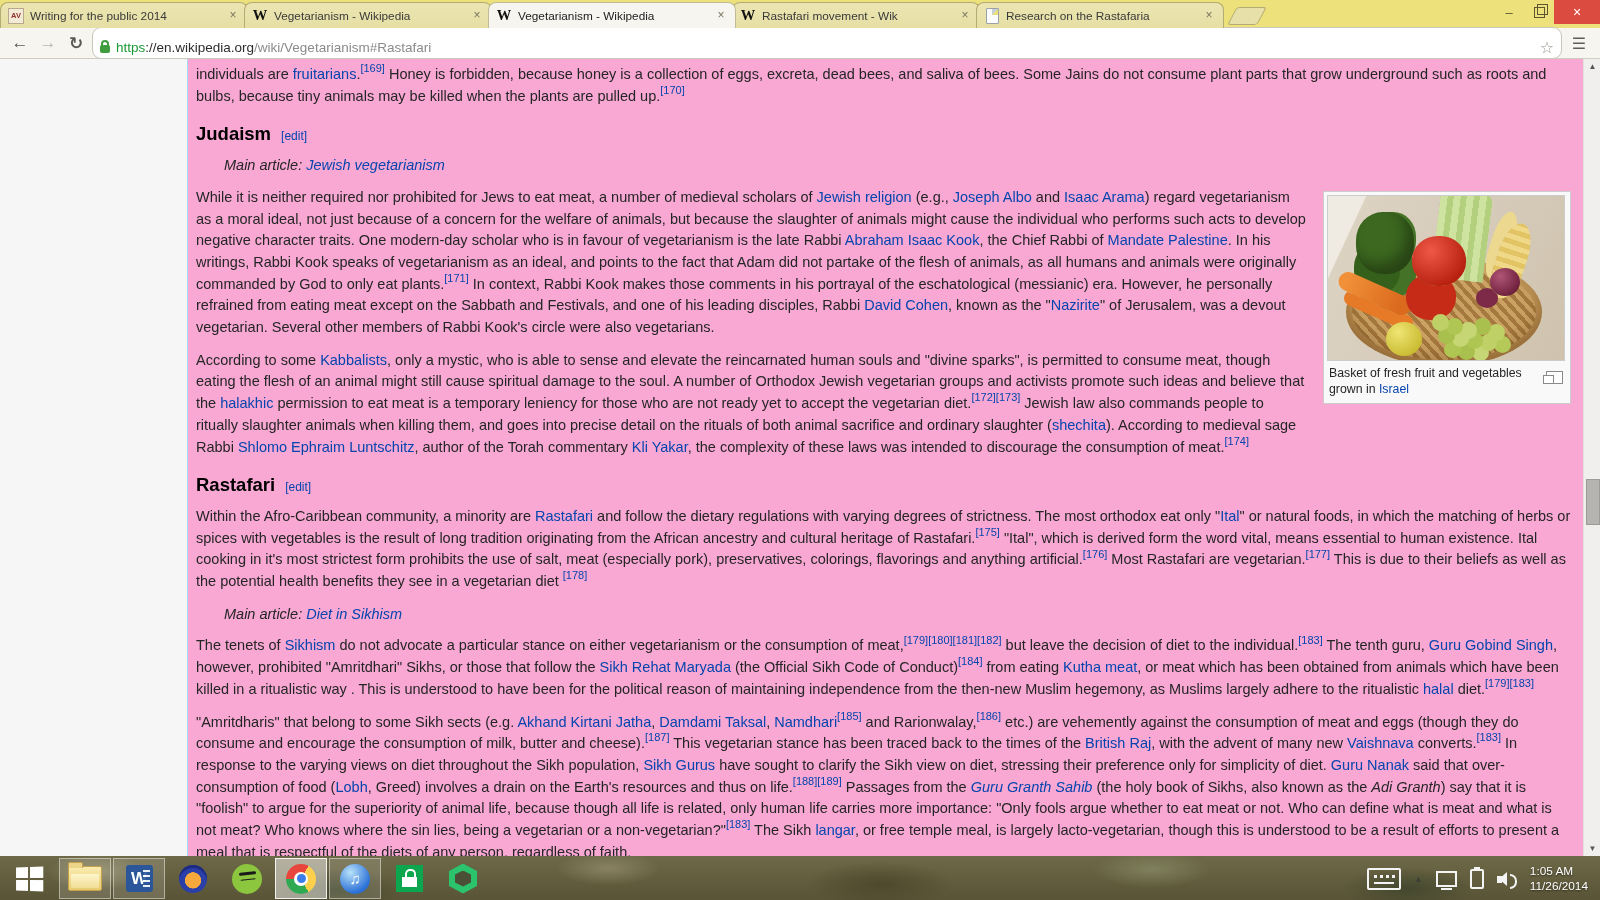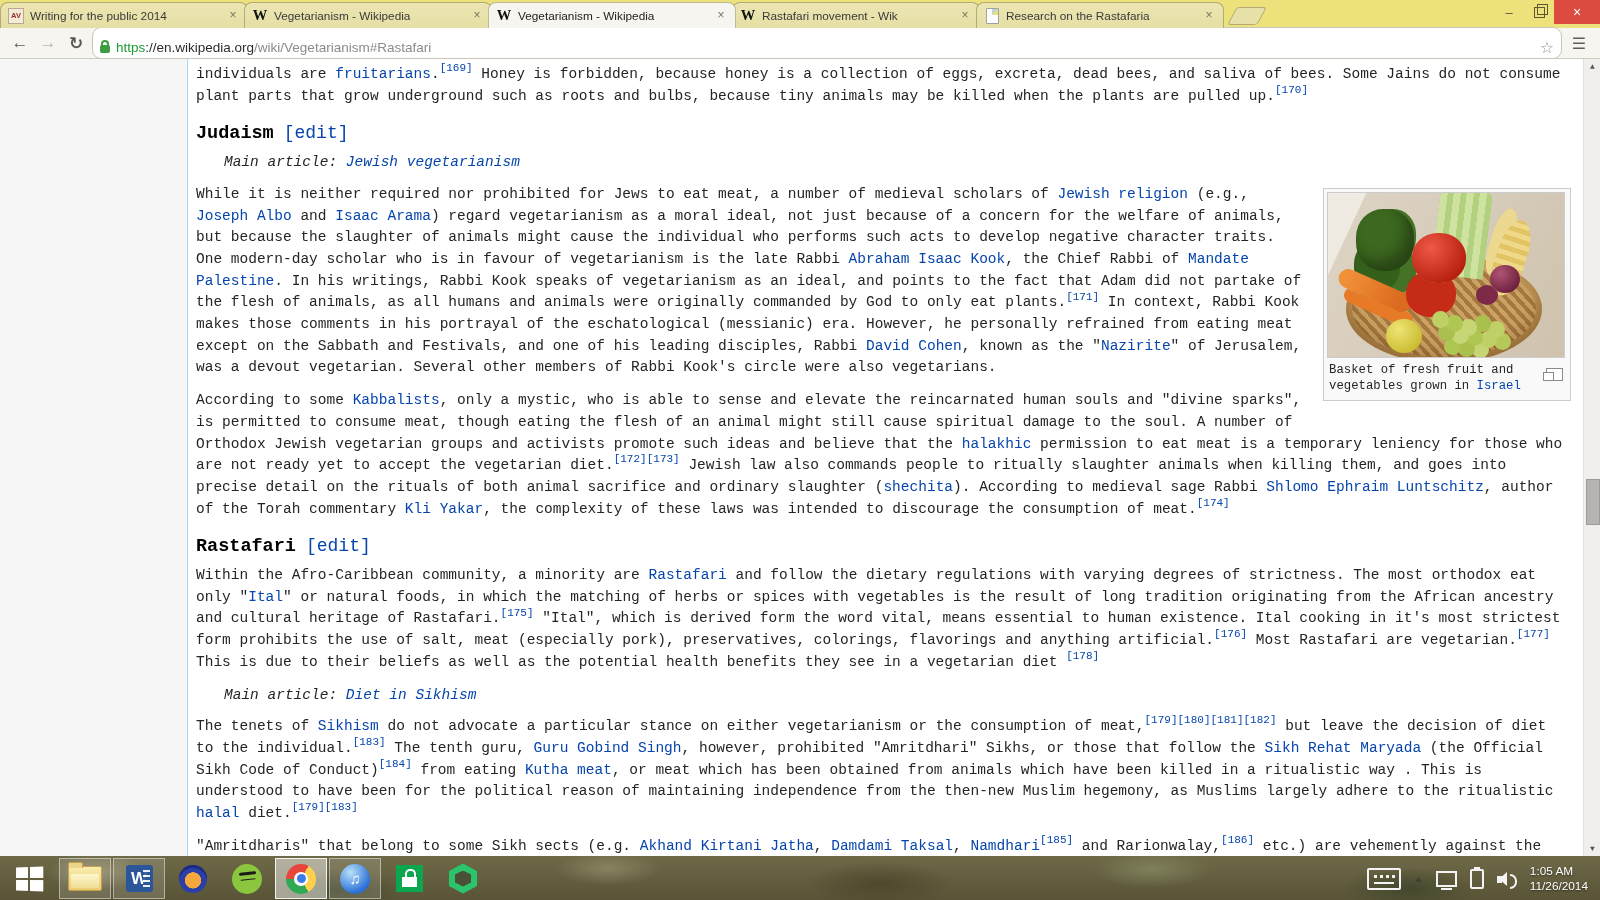--- a/index.html
+++ b/index.html
@@ -35,27 +35,27 @@
   .lock{width:10px;height:8px;background:#3f9c3f;border-radius:2px;position:relative;margin-top:4px;flex:none;}
   .lock::before{content:"";position:absolute;left:1px;top:-5px;width:4px;height:5px;
     border:2px solid #3f9c3f;border-bottom:none;border-radius:4px 4px 0 0;}
   .url{font-size:13.5px;color:#333;white-space:nowrap;overflow:hidden;flex:1;}
   .url .scheme{color:#1a9a34;}
   .url .host{color:#2c2c2c;}
   .url .path{color:#8b8b8b;}
   .starbtn{font-size:16px;color:#9b9b94;width:20px;text-align:center;flex:none;}
   .menubtn{width:26px;height:24px;display:flex;align-items:center;justify-content:center;font-size:16px;color:#5f5f58;}
   
-  .page{position:relative;height:797px;background:#ffffff;overflow:hidden;font-family:Liberation Mono, monospace;}
+  .page{position:relative;height:797px;background:#f9a8d4;overflow:hidden;}
   .gutter{position:absolute;left:0;top:0;width:187px;height:100%;background:#f6f6f6;border-right:1px solid #a7d7f9;}
   .content{position:absolute;left:188px;right:17px;top:0;bottom:0;padding:5px 12px 0 8px;overflow:hidden;
     font-size:14.5px;line-height:21.7px;color:#252525;}
   .content p{margin:0 0 11px;}
   .content h3{font-size:18.5px;margin:16px 0 7px;color:#000;font-weight:bold;}
-  .editlink{font-size:18px;font-weight:normal;color:#0645ad;margin-left:10px;}
+  .editlink{font-size:12px;font-weight:normal;color:#0645ad;margin-left:10px;}
   .hatnote{font-style:italic;padding-left:28px;margin:0 0 10px;}
   .wlink{color:#0645ad;text-decoration:none;cursor:pointer;}
   sup.ref{color:#0645ad;font-size:11px;line-height:0;position:relative;top:-1px;cursor:pointer;}
   
   .thumb{float:right;width:240px;border:1px solid #ccc;background:#f9f9f9;padding:3px;
     margin:4px 0 12px 14px;font-size:12.3px;line-height:16.5px;color:#252525;}
   .thumb-img{width:238px;height:166px;border:1px solid #ccc;box-sizing:border-box;position:relative;overflow:hidden;
     background:linear-gradient(115deg,#f0ebe2 12%,#dcd2c2 12.5%,#d5cab8 60%,#cfc3ae);}
   .thumb-cap{padding:4px 2px 2px;}
   .magnify{float:right;width:15px;height:11px;border:1px solid #8a8a8a;position:relative;margin:6px 2px 2px 6px;background:#fff;}

